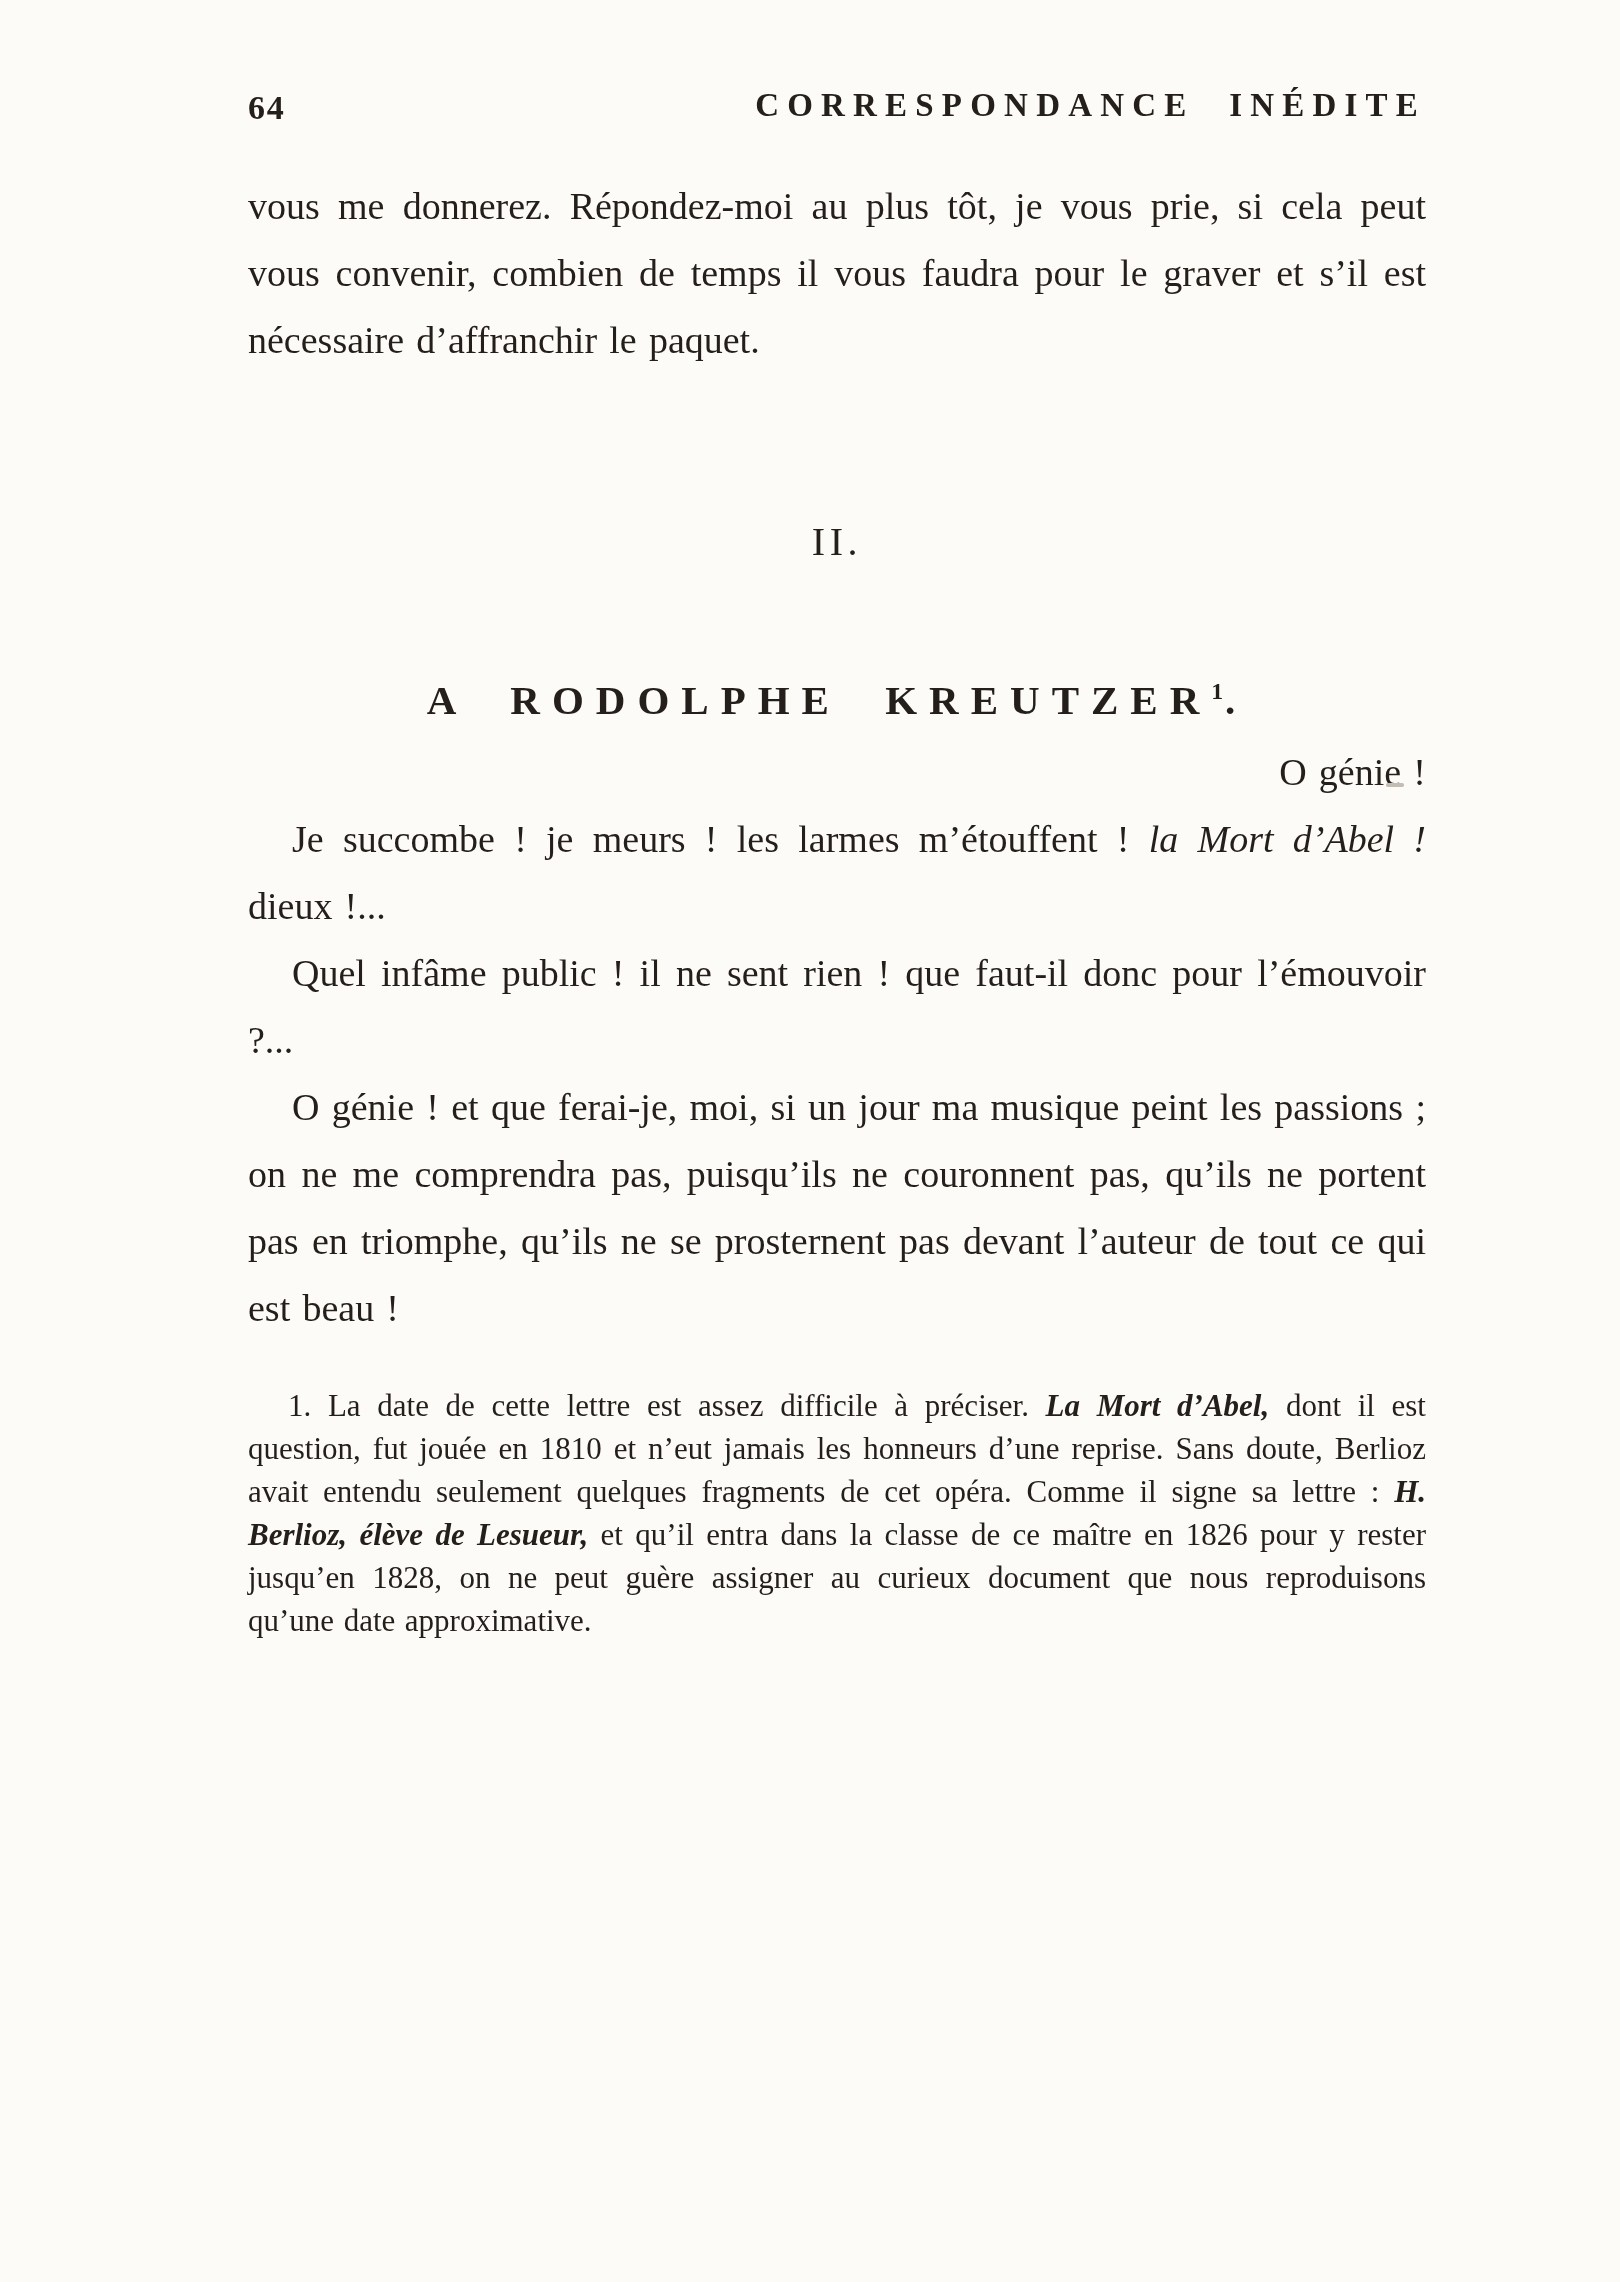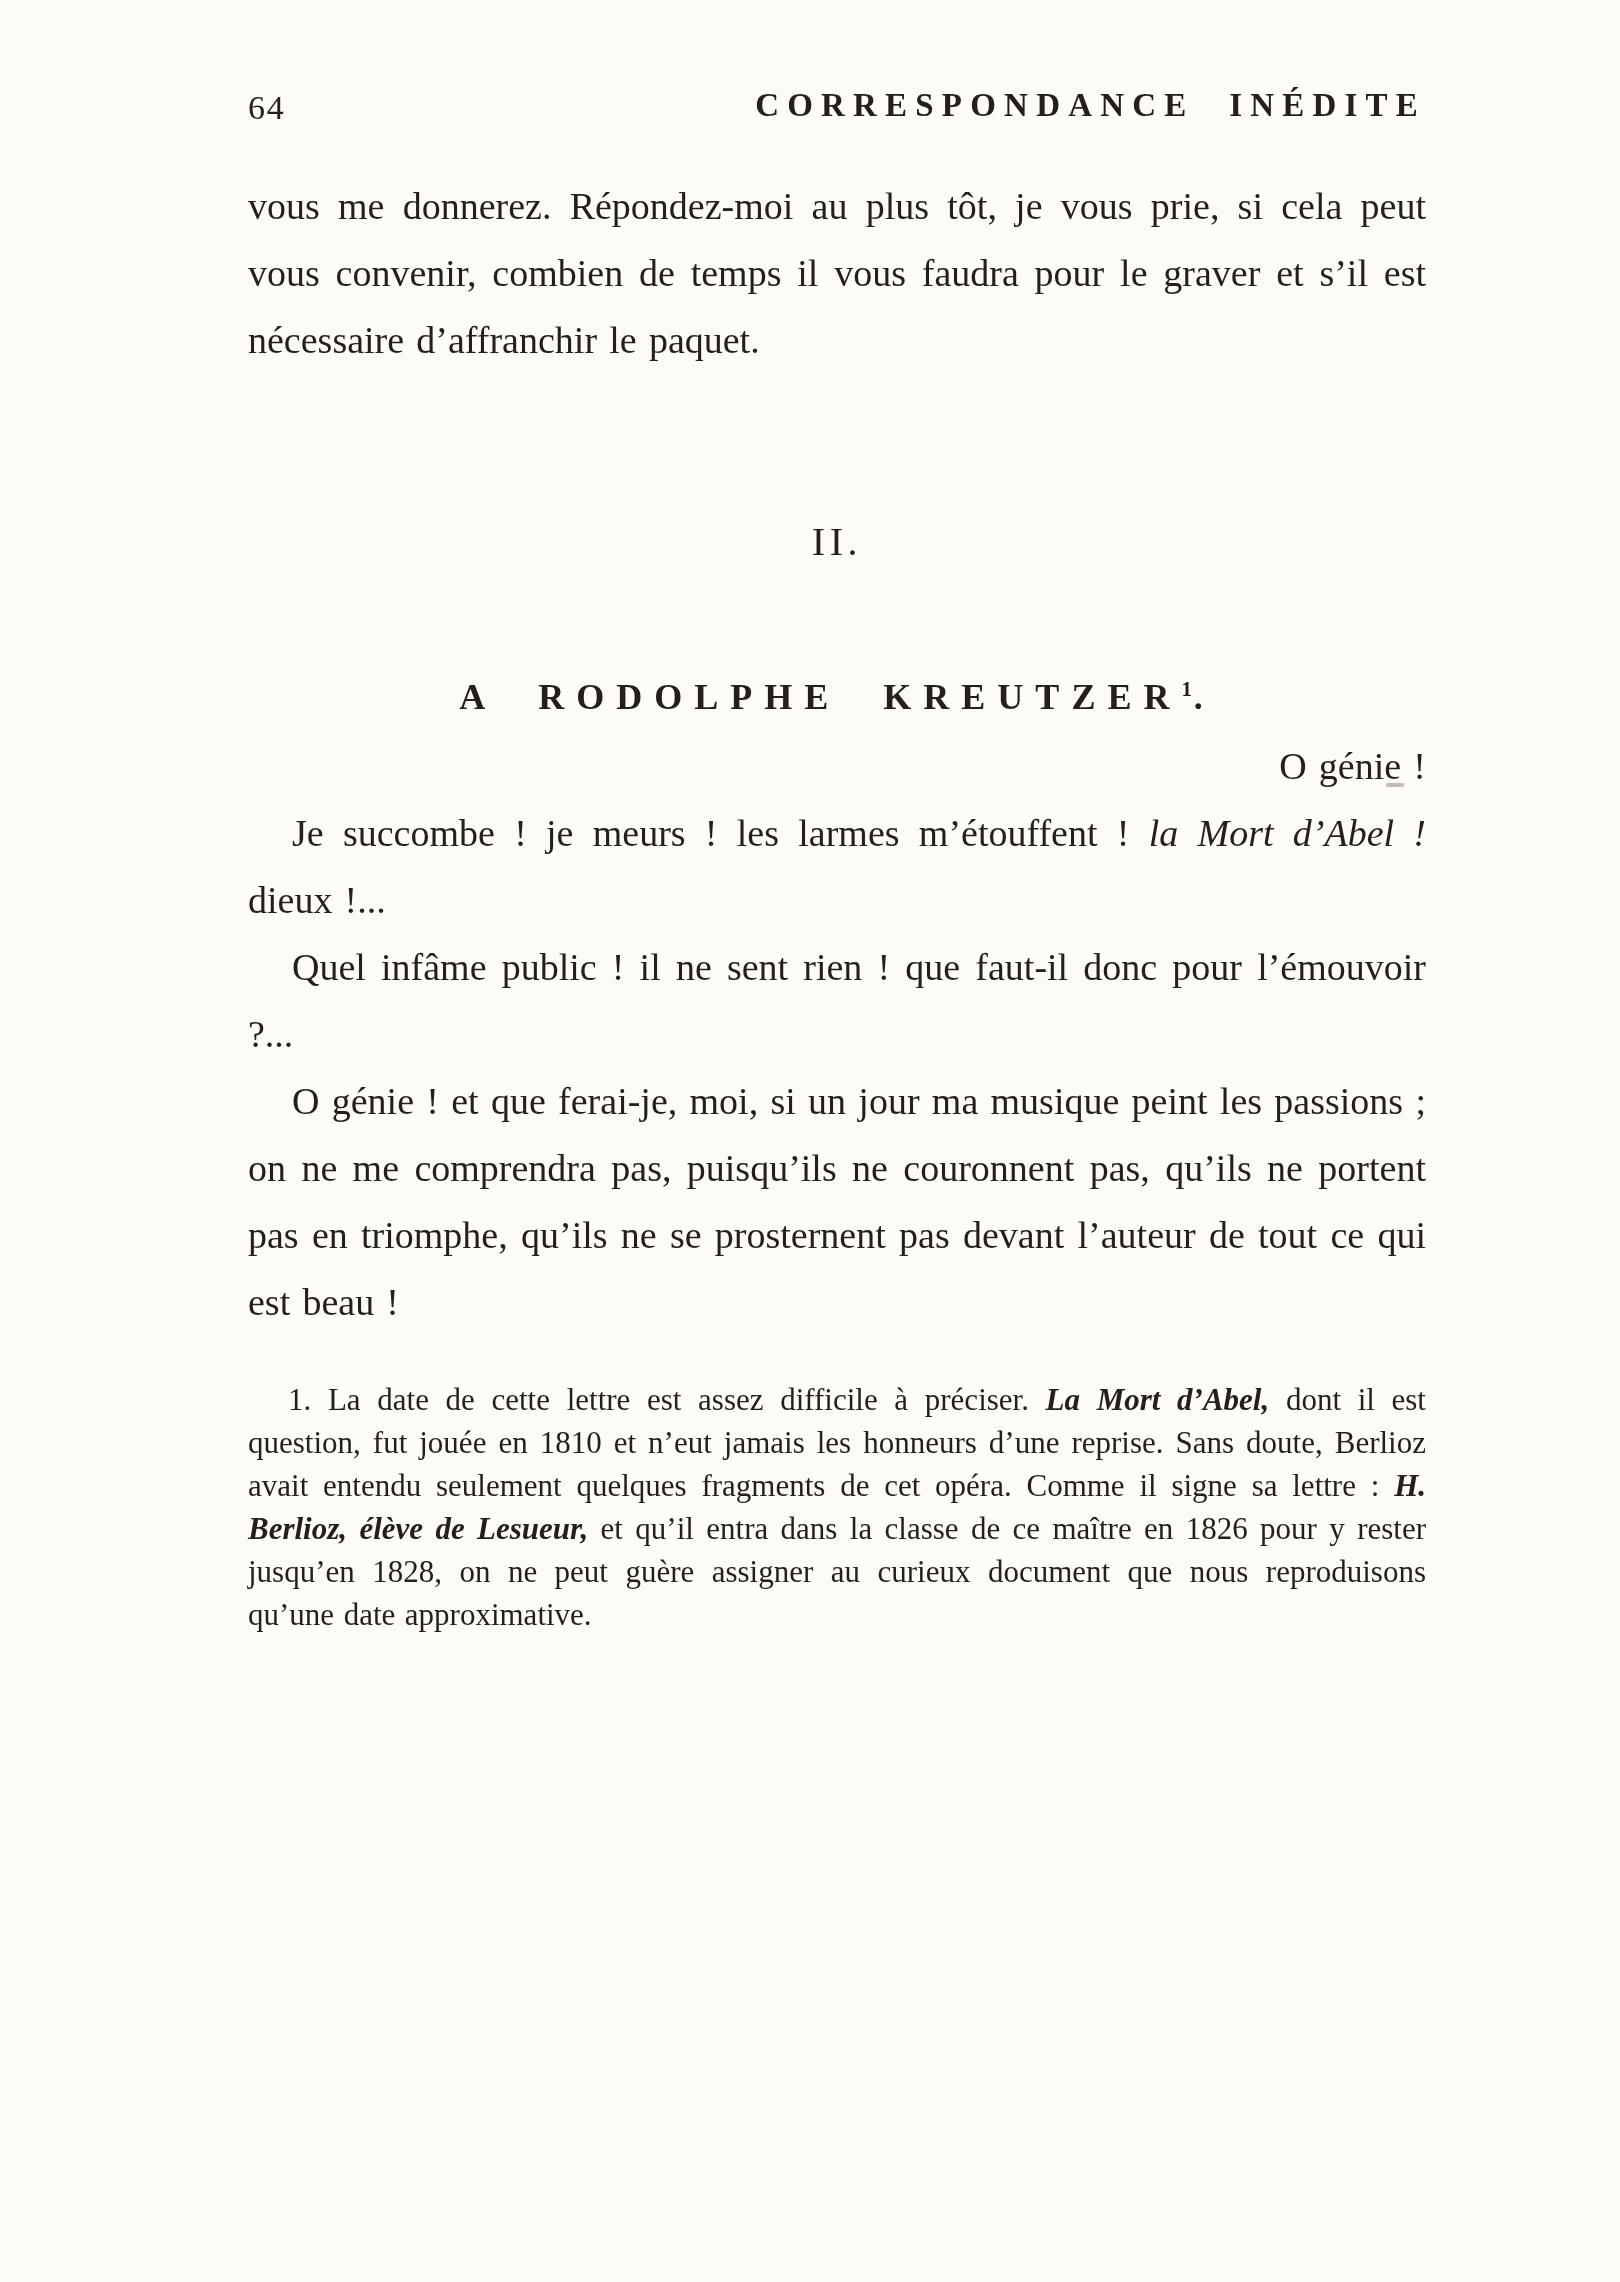--- a/index.html
+++ b/index.html
@@ -24,21 +24,21 @@
   .page-header {
     position: relative;
     height: 48px;
     margin-bottom: 38px;
   }
   .page-number {
     position: absolute;
     left: 0;
     top: 1.8px;
     font-size: 34px;
-    font-weight: normal;
+    font-weight: bold;
     letter-spacing: 1.8px;
   }
   .running-title {
     display: block;
     text-align: right;
     font-size: 33px;
     font-weight: bold;
     letter-spacing: 8.2px;
     word-spacing: 18.3px;
   }
@@ -63,21 +63,21 @@
   
   .section-numeral {
     margin-top: 144px;
     text-align: center;
     font-size: 40px;
     letter-spacing: 4.6px;
   }
   .letter-heading {
     margin-top: 111px;
     text-align: center;
-    font-size: 36px;
+    font-size: 41px;
     font-weight: bold;
     letter-spacing: 12px;
     word-spacing: 22px;
   }
   .note-ref {
     font-size: 0.58em;
     vertical-align: super;
     letter-spacing: 1.8px;
     font-weight: bold;
   }

